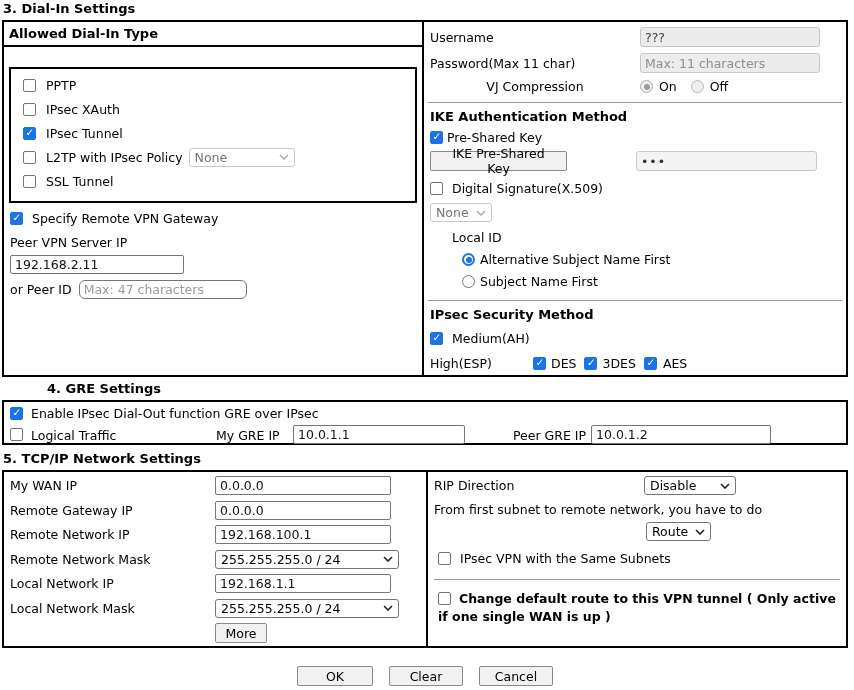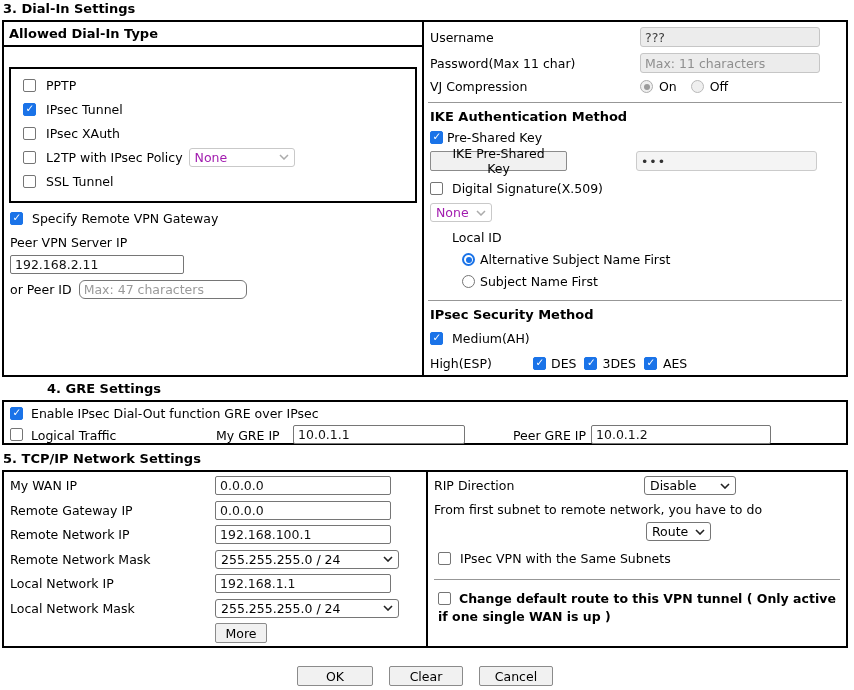--- a/index.html
+++ b/index.html
@@ -41,21 +41,21 @@
   input.txt::placeholder { color:#9a9a9a; }
   input.gray { background:#ececec; border-color:#c6c6c6; border-radius:3px; color:#3c3c3c; height:20px; }
   input.gray::placeholder { color:#8f8f8f; }
   input.key { background:#f4f4f4; border-color:#cbcbcb; border-radius:3px; color:#333; letter-spacing:1px; height:20px; }
 
   
   .select { display:inline-flex; align-items:center; justify-content:space-between;
             border:1px solid #767676; border-radius:3px; background:#fff; height:19px;
             padding:0 5px 0 5px; box-sizing:border-box; font-size:12.5px; cursor:pointer; }
   .select .chev { margin-left:7px; flex:none; }
-  .select.disabled { border-color:#c9c9c9; color:#a21caf; cursor:default; }
+  .select.disabled { border-color:#c9c9c9; color:#737373; cursor:default; }
   .select.disabled .chev path { stroke:#ababab; }
 
   
   .btn { display:inline-flex; align-items:center; justify-content:center;
          border:1px solid #8b8b8b; border-radius:2px; background:#f1f1f1; color:#000;
          font:12.5px "DejaVu Sans","Liberation Sans",sans-serif; height:20px; box-sizing:border-box; cursor:pointer; }
 
   .row { display:flex; align-items:center; }
   .lbl { white-space:nowrap; }
 
@@ -92,26 +92,26 @@
 
       <div class="cell-l">
         <div class="adit-title">Allowed Dial-In Type</div>
 
         <div class="adit-box">
           <div class="row">
             <span class="cb"></span>
             <span class="lbl">PPTP</span>
           </div>
           <div class="row">
+            <span class="cb"></span>
+            <span class="lbl">IPsec XAuth</span>
+          </div>
+          <div class="row">
             <span class="cb checked"></span>
             <span class="lbl">IPsec Tunnel</span>
-          </div>
-          <div class="row">
-            <span class="cb"></span>
-            <span class="lbl">IPsec XAuth</span>
           </div>
           <div class="row">
             <span class="cb"></span>
             <span class="lbl">L2TP with IPsec Policy</span>
             <span class="select disabled" style="width:106px; margin-left:6px;">
               <span>None</span>
               <svg class="chev" width="10" height="6" viewBox="0 0 10 6">
                   <path d="M1 1l4 4 4-4" fill="none" stroke="#444" stroke-width="1.5"></path>
                 </svg>
             </span>
@@ -139,21 +139,21 @@
       <div class="cell-r">
         <div class="cred">
           <div class="grid">
             <span class="lbl">Username</span>
             <input class="txt gray" style="width: 180px;" value="???">
           </div>
           <div class="grid">
             <span class="lbl">Password(Max 11 char)</span>
             <input class="txt gray" style="width: 180px;" placeholder="Max: 11 characters">
           </div>
-          <div class="grid" style="margin-bottom:2px;">
+          <div class="grid" style="margin-bottom:2px;text-align:center;">
             <span class="lbl">VJ Compression</span>
             <span class="row">
               <span class="radio disabled checked"></span>
               <span style="margin-left:6px;">On</span>
               <span class="radio disabled" style="margin-left:14px;"></span>
               <span style="margin-left:6px;">Off</span>
             </span>
           </div>
         </div>
 

